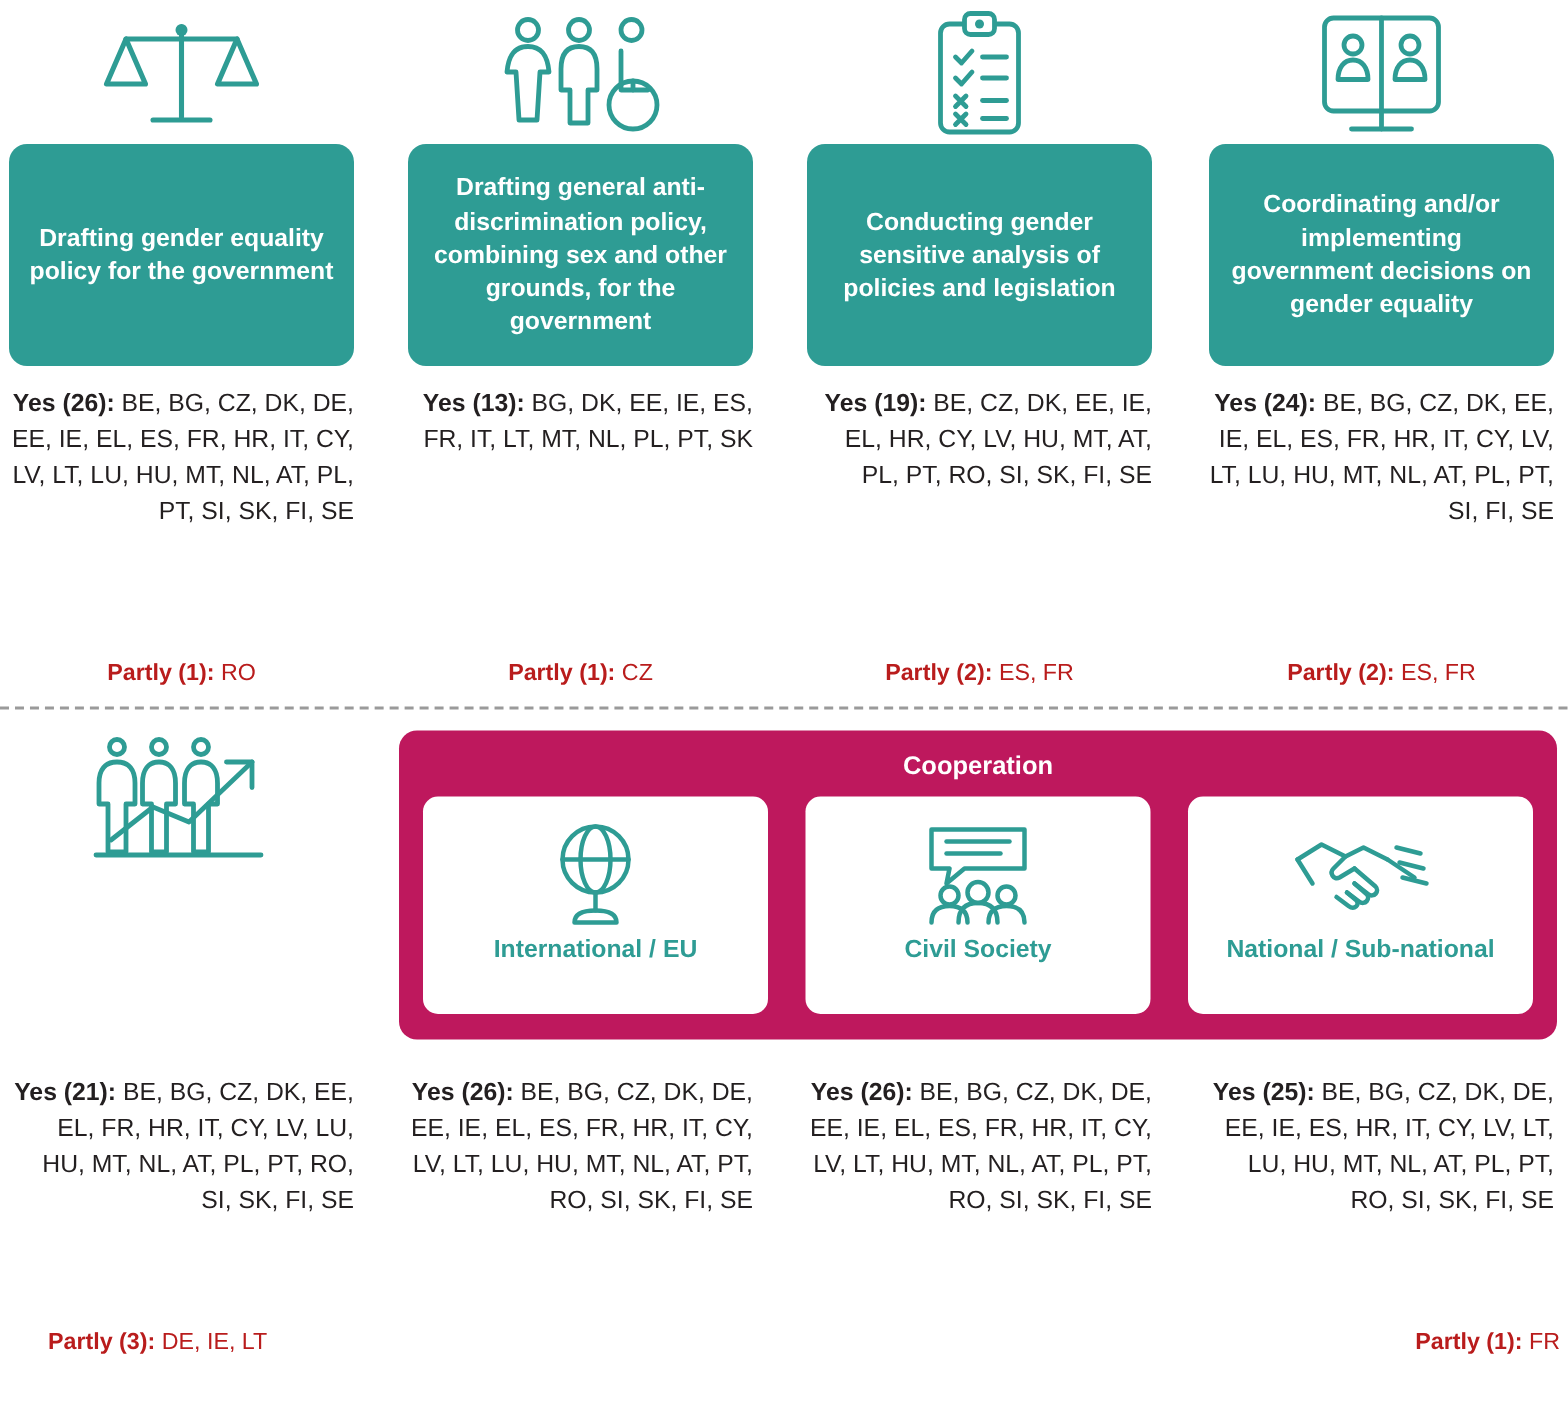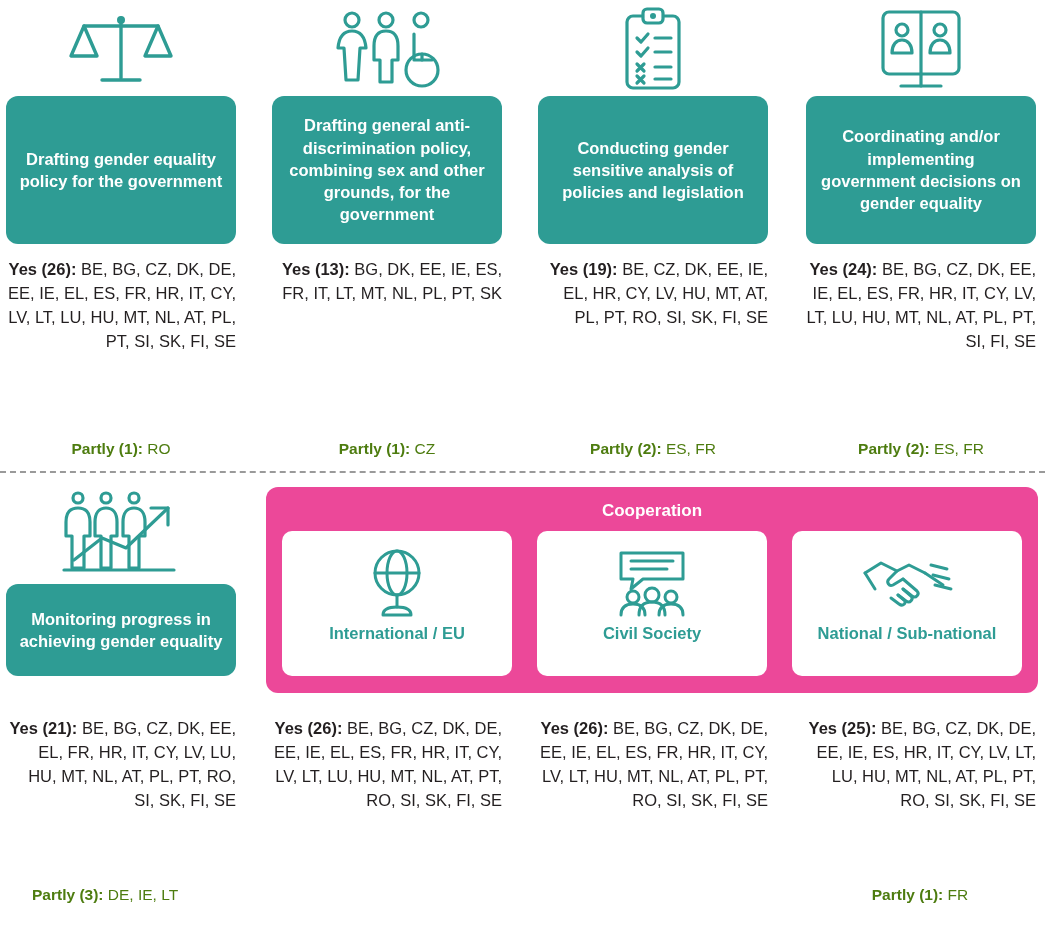--- a/index.html
+++ b/index.html
@@ -54,21 +54,21 @@
     font-size: 16.5px;
     line-height: 1.45;
     text-align: right;
     color: #231f20;
   }
   .yes b { font-weight: bold; }
   .partly {
     font-size: 15.5px;
     line-height: 1.4;
     text-align: center;
-    color: #4d7c0f;
+    color: #b91c1c;
   }
   .partly b { font-weight: bold; }
 
   
   #col-1 { left: 6px;   top: 4px; }
   #col-2 { left: 272px; top: 4px; }
   #col-3 { left: 538px; top: 4px; }
   #col-4 { left: 806px; top: 4px; }
 
   #col-1 .card { height: 148px; }
@@ -100,21 +100,21 @@
   #col-5 .icon-box { height: 100px; }
   #col-5 .card { height: 92px; }
 
   
   .coop-panel {
     position: absolute;
     left: 266px;
     top: 487px;
     width: 772px;
     height: 206px;
-    background: #ec4899;
+    background: #be185d;
     border-radius: 12px;
   }
   .coop-title {
     color: #ffffff;
     font-weight: bold;
     font-size: 17px;
     text-align: center;
     padding-top: 14px;
   }
   .coop-cards {
@@ -160,21 +160,21 @@
   #by-2 { left: 272px; }
   #by-3 { left: 538px; }
   #by-4 { left: 806px; }
 
   .bot-partly {
     position: absolute;
     width: 240px;
     top: 884px;
   }
   #bp-1 { left: 4px; text-align: left; padding-left: 28px; box-sizing: border-box; }
-  #bp-4 { left: 800px; }
+  #bp-4 { left: 800px; text-align: right; }
 </style>
 </head>
 <body>
 
 <div class="board">
 
   <div class="col" id="col-1">
     <div class="icon-box">
       <svg width="110" height="84" viewBox="0 0 110 84" fill="none" stroke="#2e9c94" stroke-width="3.4" stroke-linecap="round" stroke-linejoin="round">
         <line x1="55" y1="10" x2="55" y2="70"></line>
@@ -288,23 +288,20 @@
         <circle cx="22" cy="12" r="5"></circle>
         <circle cx="50" cy="12" r="5"></circle>
         <circle cx="78" cy="12" r="5"></circle>
         <path d="M22 22 C14 22 10 27 10 36 L10 50 L16 50 L16 82 L28 82 L28 50 L34 50 L34 36 C34 27 30 22 22 22 Z"></path>
         <path d="M50 22 C43 22 39 27 39 36 L39 50 L45 50 L45 82 L55 82 L55 50 L61 50 L61 36 C61 27 57 22 50 22 Z"></path>
         <path d="M78 22 C71 22 67 27 67 36 L67 50 L73 50 L73 82 L83 82 L83 50 L89 50 L89 36 C89 27 85 22 78 22 Z"></path>
         <path d="M8 84 L118 84"></path>
         <path d="M18 74 L46 52 L70 62 L112 22"></path>
         <path d="M95 22 L112 22 L112 39"></path>
       </svg>
-    </div>
-    <div class="card">
-      <span>Monitoring progress in achieving gender equality</span>
     </div>
   </div>
 
   <div class="coop-panel">
     <div class="coop-title">Cooperation</div>
     <div class="coop-cards">
 
       <div class="coop-card">
         <div class="ci">
           <svg width="72" height="76" viewBox="0 0 72 76" fill="none" stroke="#2e9c94" stroke-width="3" stroke-linecap="round" stroke-linejoin="round">

